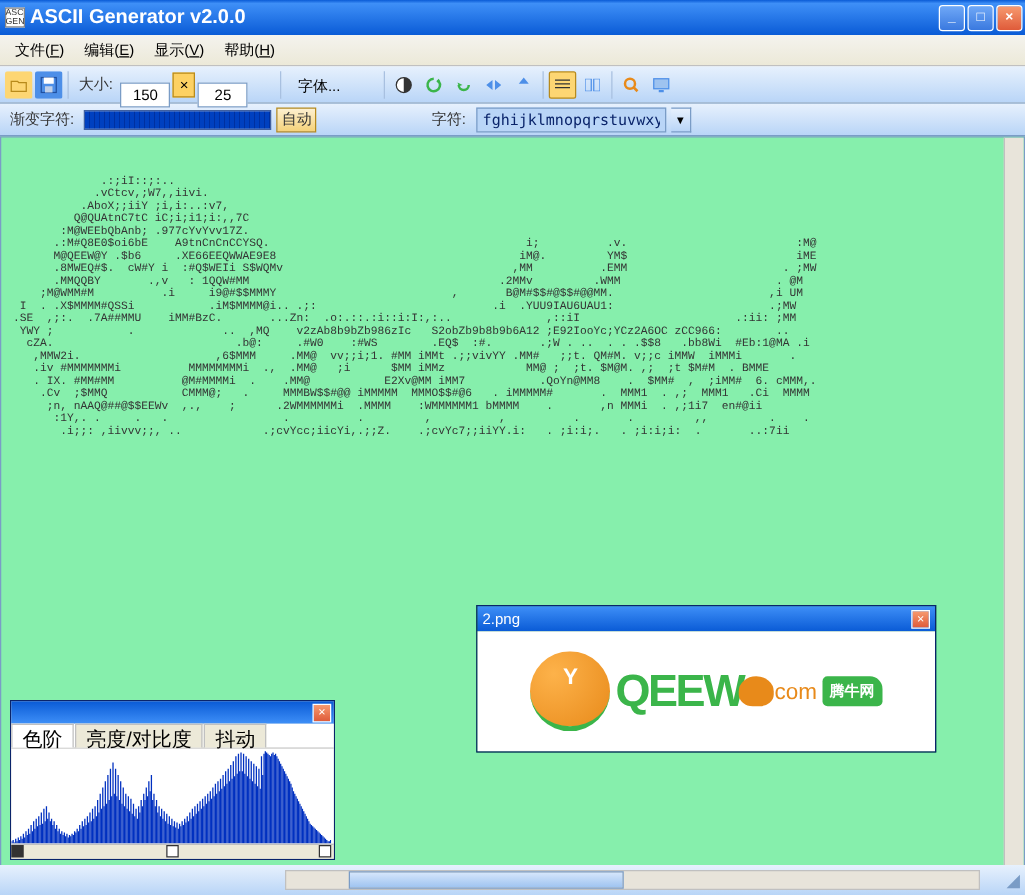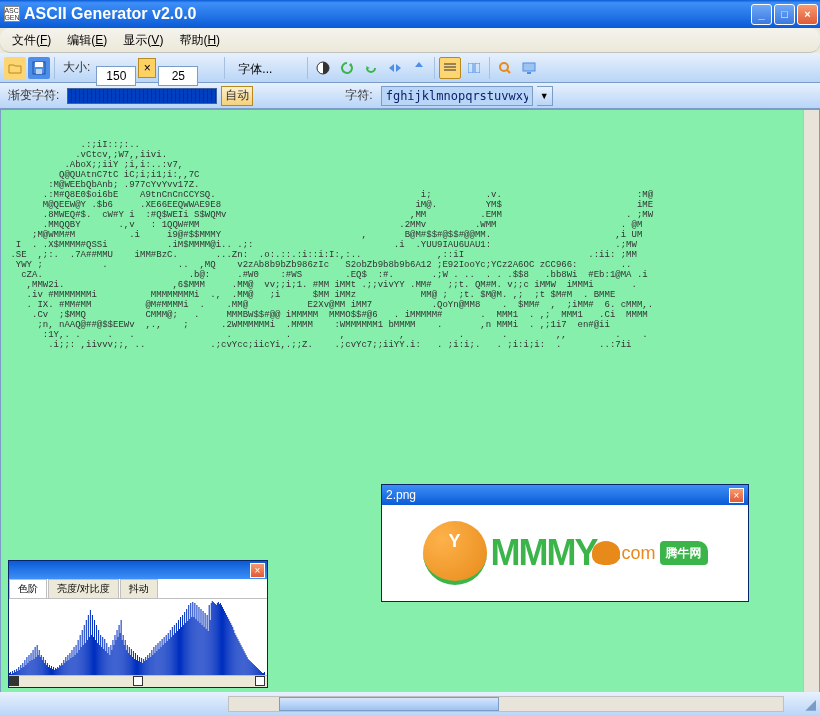--- a/index.html
+++ b/index.html
@@ -6,21 +6,21 @@
 body { width: 820px; height: 716px; background: #ECE9D8; overflow: hidden; }
 
 .titlebar { height: 28px; background: linear-gradient(to bottom, #0A5BD6 0%, #3E8FF7 10%, #0A5BD6 100%); display: flex; align-items: center; padding: 0 2px 0 4px; }
 .titlebar-icon { width: 16px; height: 16px; background: #fff; border: 1px solid #888; margin-right: 4px; display: flex; align-items: center; justify-content: center; font-size: 7px; color: #333; }
 .titlebar-text { color: #fff; font-weight: bold; font-size: 16px; flex: 1; }
 .win-btns { display: flex; gap: 2px; }
 .win-btn { width: 21px; height: 21px; border: 1px solid #fff; border-radius: 3px; display: flex; align-items: center; justify-content: center; font-weight: bold; font-size: 11px; cursor: pointer; }
 .win-min, .win-max { background: linear-gradient(to bottom, #6FA8F7, #3A79DF); color: #fff; }
 .win-close { background: linear-gradient(to bottom, #F79A6F, #DF5B3A); color: #fff; }
 
-.menubar { height: 22px; background: linear-gradient(to bottom, #F4F3EE, #ECE9D8); border-bottom: 1px solid #C0C0C0; display: flex; align-items: center; padding: 12px 4px; border-radius: 10px; }
+.menubar { height: 22px; background: linear-gradient(to bottom, #F4F3EE, #ECE9D8); border-bottom: 1px solid #C0C0C0; display: flex; align-items: center; padding: 12px 4px; }
 .menu-item { padding: 2px 8px; cursor: pointer; }
 .menu-item u { text-decoration: underline; }
 
 .toolbar { height: 30px; background: linear-gradient(to bottom, #E7F1FD, #B9D5F7); border-bottom: 1px solid #7A9CC6; display: flex; align-items: center; padding: 0 4px; gap: 2px; }
 .tbtn { width: 22px; height: 22px; border: 1px solid transparent; display: flex; align-items: center; justify-content: center; cursor: pointer; border-radius: 2px; }
 .tbtn-open { background: #FDD673; }
 .tbtn-save { background: #4D8FE8; }
 .svg-ico { display: block; }
 .sep { width: 1px; height: 22px; background: #A8C0E0; margin: 0 2px; }
 .label { padding: 0 4px; color: #333; }
@@ -36,21 +36,21 @@
 .dropdown-arrow { width: 16px; height: 20px; background: linear-gradient(to bottom, #E7F1FD, #B9D5F7); border: 1px solid #7A9CC6; border-left: none; display: flex; align-items: center; justify-content: center; cursor: pointer; font-size: 9px; }
 
 .canvas { height: 584px; background: #86efac; border: 1px solid #7A9CC6; margin: 0; position: relative; overflow: hidden; }
 .ascii { font-family: "Courier New", monospace; font-size: 9px; line-height: 10px; white-space: pre; color: #333; padding: 30px 4px 4px 4px; letter-spacing: 0; }
 .vscroll { position: absolute; right: 0; top: 0; width: 16px; height: 100%; background: #E8E4DA; border-left: 1px solid #C0C0C0; }
 
 .histo-panel { position: absolute; left: 8px; bottom: 28px; width: 260px; height: 128px; background: #ECE9D8; border: 1px solid #0A246A; }
 .histo-title { height: 18px; background: linear-gradient(to bottom, #0A5BD6, #3E8FF7); display: flex; align-items: center; padding: 0 2px; }
 .histo-close { width: 15px; height: 15px; margin-left: auto; background: linear-gradient(to bottom, #F79A6F, #DF5B3A); border: 1px solid #fff; color: #fff; font-size: 10px; display: flex; align-items: center; justify-content: center; cursor: pointer; }
 .histo-tabs { display: flex; height: 20px; background: #fff; border-bottom: 1px solid #C0C0C0; }
-.htab { padding: 2px 8px; border: 1px solid #C0C0C0; border-bottom: none; background: #ECE9D8; margin-right: 1px; cursor: pointer; font-size: 10px; }
+.htab { padding: 2px 8px; border: 1px solid #C0C0C0; border-bottom: none; background: #ECE9D8; margin-right: 1px; cursor: pointer; font-size: 16px; }
 .htab.active { background: #fff; }
 .histo-body { height: 76px; background: #fff; position: relative; overflow: hidden; }
 .histo-svg { display: block; }
 .histo-slider { height: 12px; background: #ECE9D8; position: relative; border-top: 1px solid #C0C0C0; }
 .histo-handle { position: absolute; top: 0; width: 10px; height: 10px; background: #333; }
 
 .preview-panel { position: absolute; left: 381px; top: 484px; width: 368px; height: 118px; border: 1px solid #0A246A; background: #15803d; }
 .preview-title { height: 20px; background: linear-gradient(to bottom, #3E8FF7, #0A5BD6); display: flex; align-items: center; padding: 0 4px; color: #fff; font-size: 11px; }
 .preview-close { width: 15px; height: 15px; margin-left: auto; background: linear-gradient(to bottom, #F79A6F, #DF5B3A); border: 1px solid #fff; color: #fff; font-size: 10px; display: flex; align-items: center; justify-content: center; cursor: pointer; }
 .preview-body { height: 96px; display: flex; align-items: center; justify-content: center; background: #fff; gap: 4px; }
@@ -470,21 +470,21 @@
 <div class="preview-panel">
   <div class="preview-title">
     <span>2.png</span>
     <div class="preview-close">×</div>
   </div>
   <div class="preview-body">
     <div class="logo-circle">
         <div class="logo-horn">Y</div>
       </div>
     <div class="logo-text">
-      <span class="logo-qqtn">MMMY</span>
+      <span class="logo-qqtn">QEEW</span>
       <div class="logo-ox"></div>
       <span class="logo-com">.com</span>
     </div>
     <div class="logo-badge">腾牛网</div>
   </div>
 </div>
 
 <div class="statusbar">
   <div class="hscroll">
     <div class="hscroll-thumb"></div>

